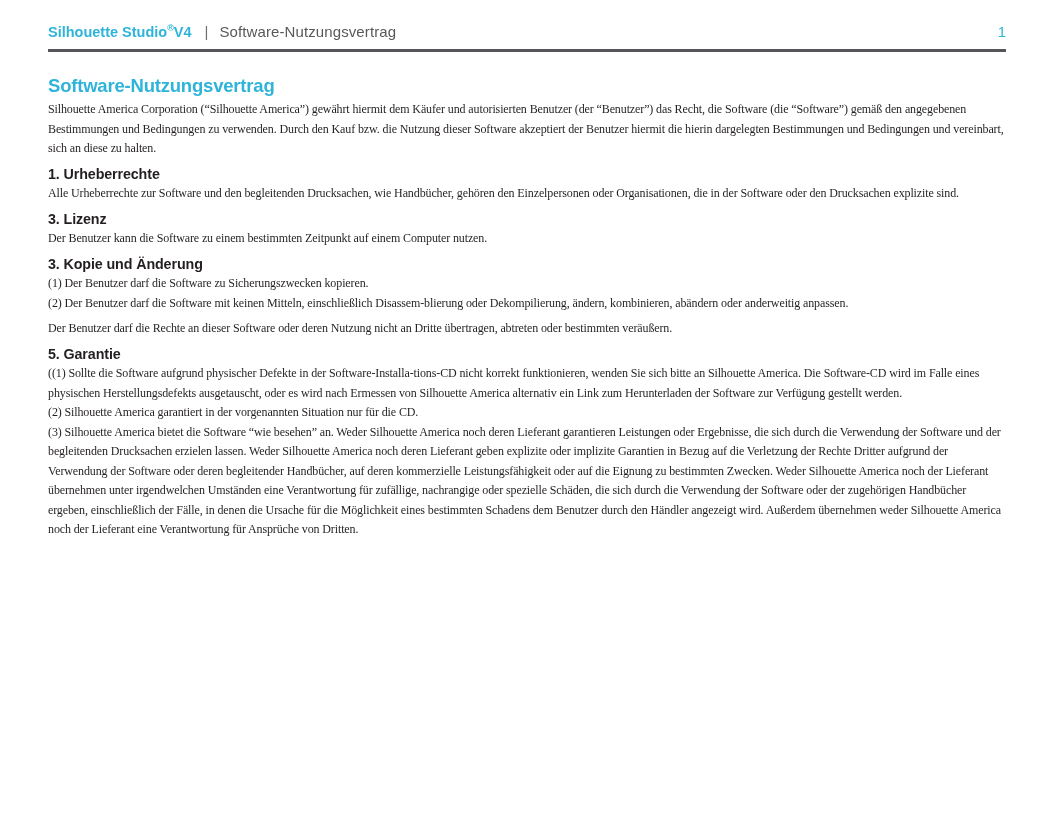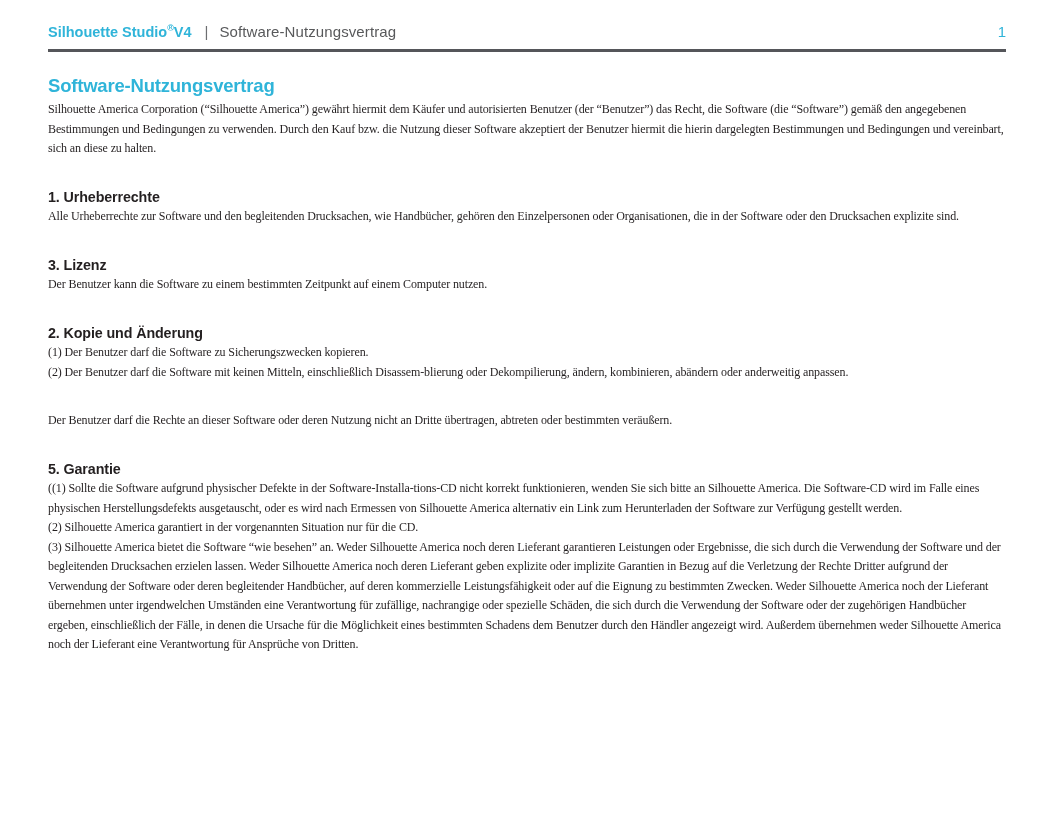--- a/index.html
+++ b/index.html
@@ -62,21 +62,21 @@
     margin-bottom: 3px;
     letter-spacing: -0.2px;
   }
   .body-text {
     font-size: 12px;
     line-height: 19.5px;
     letter-spacing: -0.12px;
     color: #231f20;
     font-family: Liberation Serif, serif;
   }
-  .section { margin-top: 29px; }
+  .section { margin-top: 6px; }
   .section-heading {
     font-weight: bold;
     font-size: 14.3px;
     line-height: 19.5px;
     letter-spacing: -0.12px;
   }
   .section-body { white-space: pre-line; }
 </style>
 </head>
 <body>
@@ -98,21 +98,21 @@
     <div class="section-heading">1. Urheberrechte</div>
     <div class="body-text section-body">Alle Urheberrechte zur Software und den begleitenden Drucksachen, wie Handbücher, gehören den Einzelpersonen oder Organisationen, die in der Software oder den Drucksachen explizite sind.</div>
   </div>
 
   <div class="section">
     <div class="section-heading">3. Lizenz</div>
     <div class="body-text section-body">Der Benutzer kann die Software zu einem bestimmten Zeitpunkt auf einem Computer nutzen.</div>
   </div>
 
   <div class="section">
-    <div class="section-heading">2. Kopie und Änderung</div>
+    <div class="section-heading">3. Kopie und Änderung</div>
     <div class="body-text section-body">(1) Der Benutzer darf die Software zu Sicherungszwecken kopieren.
 (2) Der Benutzer darf die Software mit keinen Mitteln, einschließlich Disassem-blierung oder Dekompilierung, ändern, kombinieren, abändern oder anderweitig anpassen.</div>
   </div>
 
   <div class="section">
     <div class="body-text section-body">Der Benutzer darf die Rechte an dieser Software oder deren Nutzung nicht an Dritte übertragen, abtreten oder bestimmten veräußern.</div>
   </div>
 
   <div class="section">
     <div class="section-heading">5. Garantie</div>

